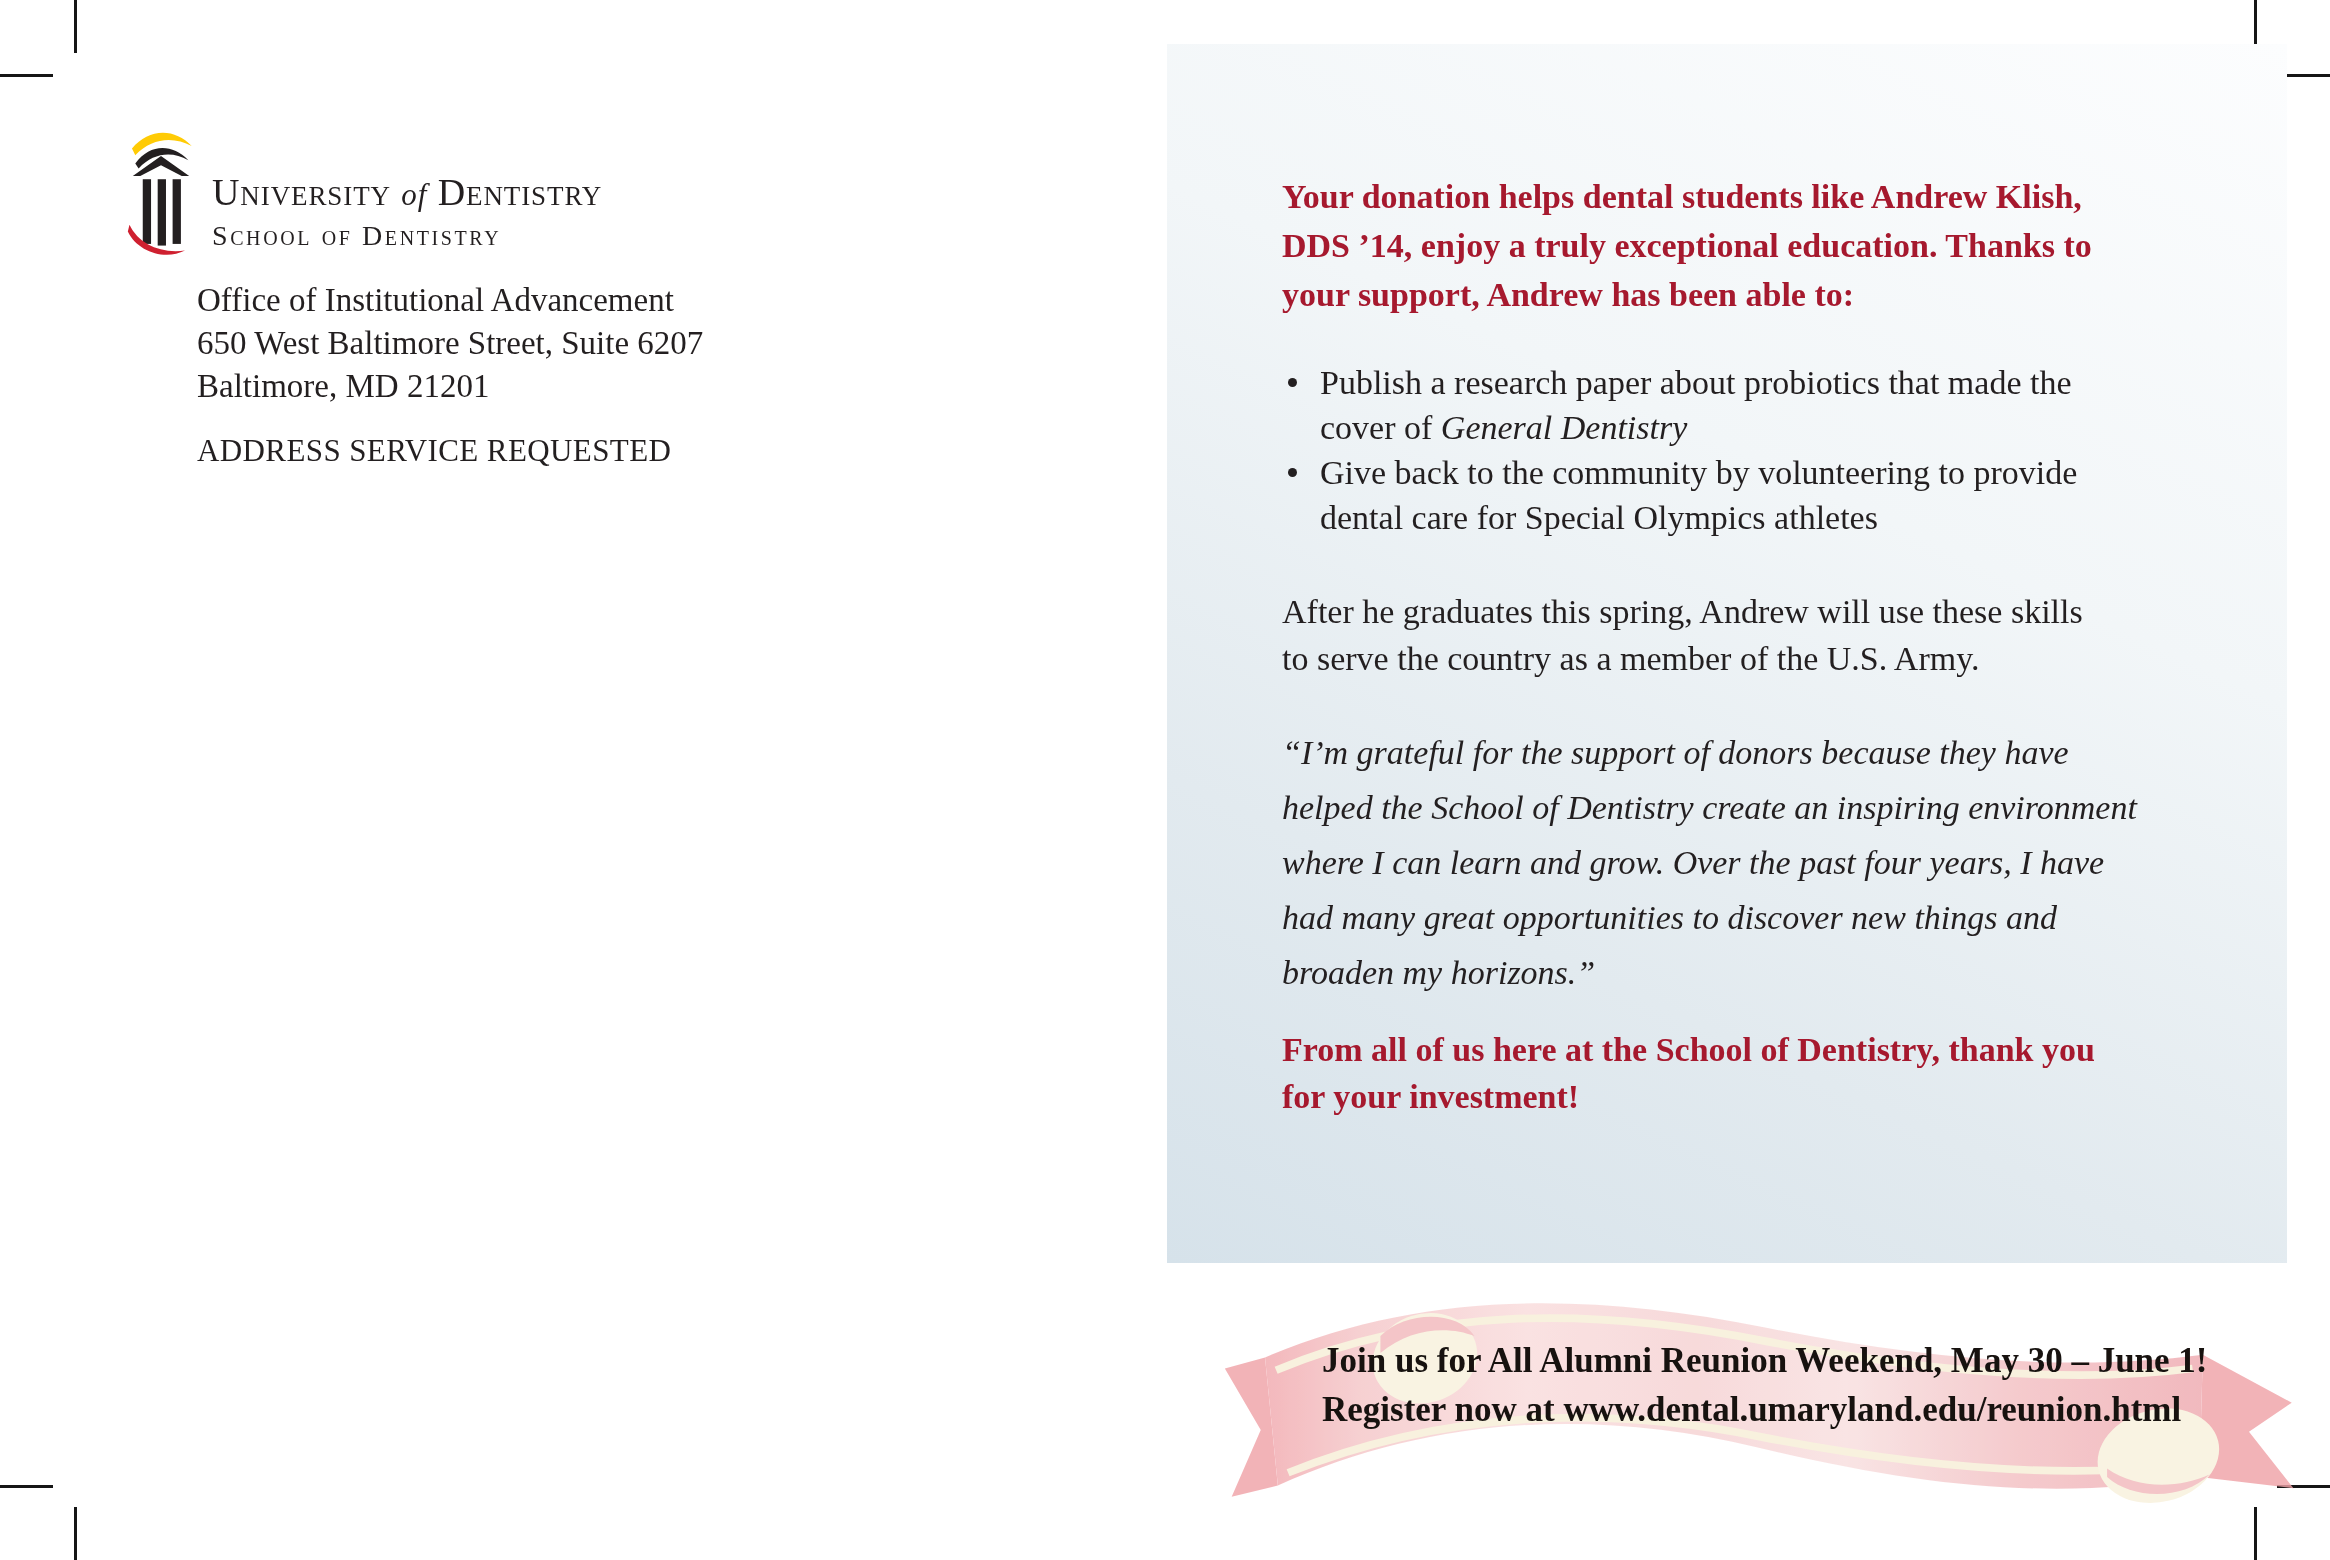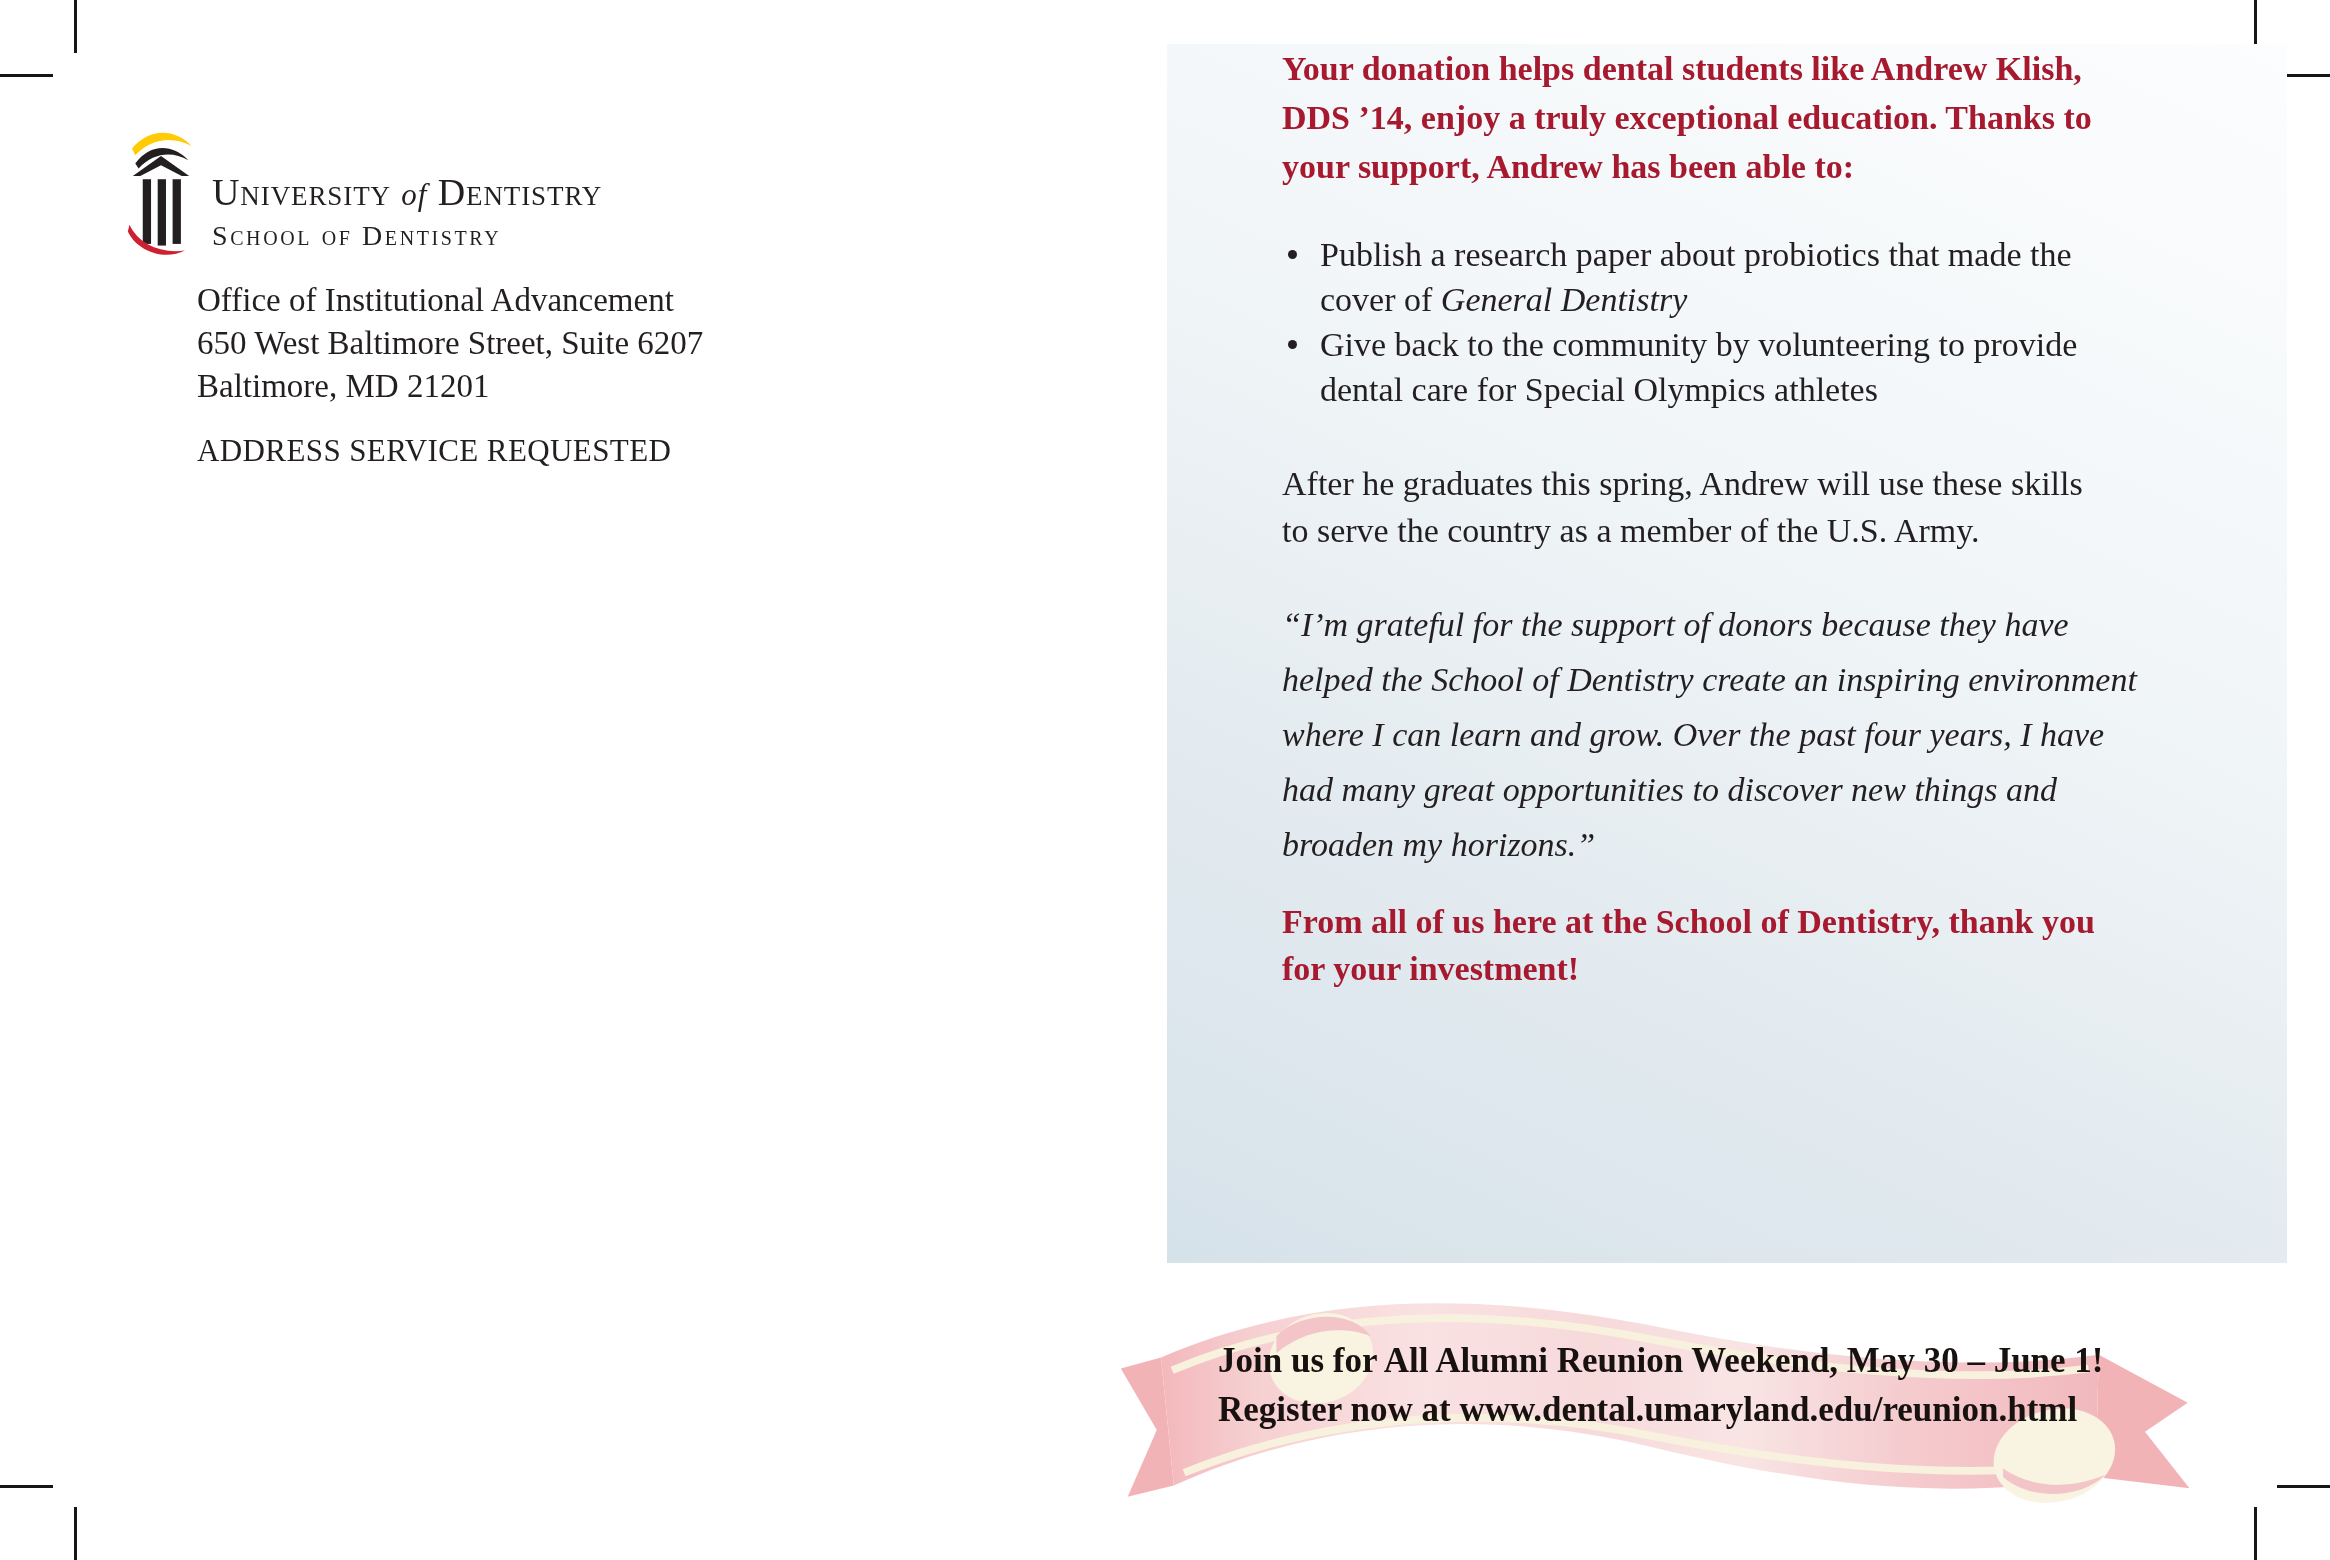--- a/index.html
+++ b/index.html
@@ -30,31 +30,31 @@
 
   .address { position:absolute; left:197px; top:279px; font-size:33px; line-height:43px; }
   .service { position:absolute; left:197px; top:433px; font-size:31px; letter-spacing:0.4px; }
 
   
   .panel {
     position:absolute; left:1167px; top:44px; width:1120px; height:1219px;
     background:linear-gradient(205deg,#fcfdfe 0%,#f2f6f8 38%,#e2eaef 72%,#d6e2ea 100%);
   }
   .panel-inner { position:absolute; left:115px; top:0; width:924px; }
-  .heading  { font-weight:bold; font-size:34px; line-height:49px; color:#a6192e; white-space:pre-line; }
+  .heading  { margin-top:128px; font-weight:bold; font-size:34px; line-height:49px; color:#a6192e; white-space:pre-line; }
   .bullets  { margin:41px 0 12px 0; padding:0 0 0 38px; list-style:none; font-size:34px; line-height:45px;font-family:Liberation Serif, serif; }
   .bullets li { position:relative; white-space:pre-line; }
   .bullets li::before { content:""; position:absolute; left:-32.5px; top:18px; width:9.4px; height:9.4px; border-radius:50%; background:#231f20; }
   .bullets .ital { font-style:italic; }
   .para     { margin-top:48px; font-size:34px; line-height:47px; white-space:pre-line; }
   .quote    { margin-top:43px; font-size:34px; line-height:55px; font-style:italic; white-space:pre-line; }
   .closing  { margin-top:26px; font-size:34px; line-height:47px; font-weight:bold; color:#a6192e; white-space:pre-line; }
 
   
-  .ribbon { position:absolute; left:1114px; top:1276px; width:1084px; height:238px; }
+  .ribbon { position:absolute; left:1218px; top:1276px; width:1084px; height:238px; }
   .ribbon svg { width:100%; height:100%; display:block; opacity:0.82; }
   .ribbon-text { position:absolute; left:104px; top:60px; font-size:35px; line-height:49px; font-weight:bold; color:#17120f; white-space:nowrap; }
 </style>
 </head>
 <body>
 
 <div class="page">
 
   <div class="crop tl-v"></div>
   <div class="crop tl-h"></div>

